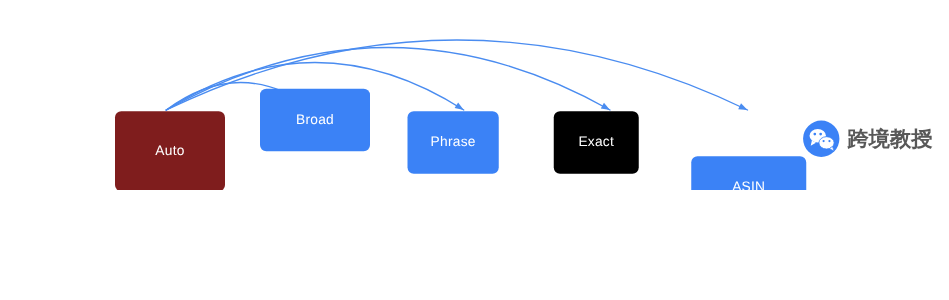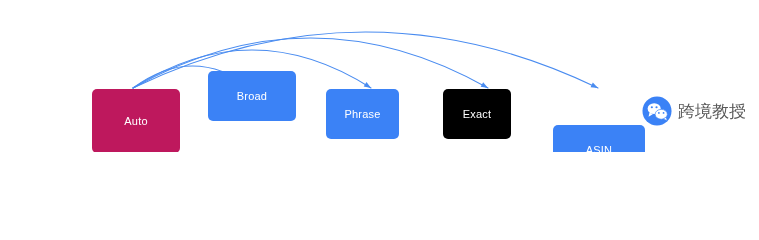--- a/index.html
+++ b/index.html
@@ -45,21 +45,21 @@
     gap: 6px;
   }
   .wm-logo {
     width: 30px;
     height: 30px;
     display: block;
   }
   .wm-text {
     font-family: "DejaVu Sans", "Liberation Sans", sans-serif;
     font-size: 17px;
-    font-weight: 400;
+    font-weight: 700;
     color: #4a4a4a;
     letter-spacing: 0px;
     opacity: 0.92;
     white-space: nowrap;
   }
 </style>
 </head>
 <body>
 
 <div id="canvas" style="width: 759px; height: 152px; background: rgb(255, 255, 255);">
@@ -69,21 +69,21 @@
       <path d="M 0 0 L -7 -2.6 L -7 2.6 Z" fill="#4a8cf0" transform="translate(252,88) rotate(36.482769891693074)"></path>
       <path d="M 133 88 Q 252 12 371 88" fill="none" stroke="#4a8cf0" stroke-width="1.1" stroke-linecap="round"></path>
       <path d="M 0 0 L -7 -2.6 L -7 2.6 Z" fill="#4a8cf0" transform="translate(371,88) rotate(32.564558497472355)"></path>
       <path d="M 133 88 Q 310.5 -12 488 88" fill="none" stroke="#4a8cf0" stroke-width="1.1" stroke-linecap="round"></path>
       <path d="M 0 0 L -7 -2.6 L -7 2.6 Z" fill="#4a8cf0" transform="translate(488,88) rotate(29.39605285494326)"></path>
       <path d="M 133 88 Q 365.5 -24 598 88" fill="none" stroke="#4a8cf0" stroke-width="1.1" stroke-linecap="round"></path>
       <path d="M 0 0 L -7 -2.6 L -7 2.6 Z" fill="#4a8cf0" transform="translate(598,88) rotate(25.72106694667302)"></path>
     </svg>
 
   <div id="nodes">
-      <div class="node" style="left: 92px; top: 89px; width: 88px; height: 64px; background: #be185d; color: rgb(255, 255, 255);">
+      <div class="node" style="left: 92px; top: 89px; width: 88px; height: 64px; background: #7f1d1d; color: rgb(255, 255, 255);">
         <span>Auto</span>
       </div>
       <div class="node" style="left: 208px; top: 71px; width: 88px; height: 50px; background: rgb(59, 130, 246); color: rgb(255, 255, 255);">
         <span>Broad</span>
       </div>
       <div class="node" style="left: 326px; top: 89px; width: 73px; height: 50px; background: rgb(59, 130, 246); color: rgb(255, 255, 255);">
         <span>Phrase</span>
       </div>
       <div class="node" style="left: 443px; top: 89px; width: 68px; height: 50px; background: #000000; color: rgb(255, 255, 255);">
         <span>Exact</span>

